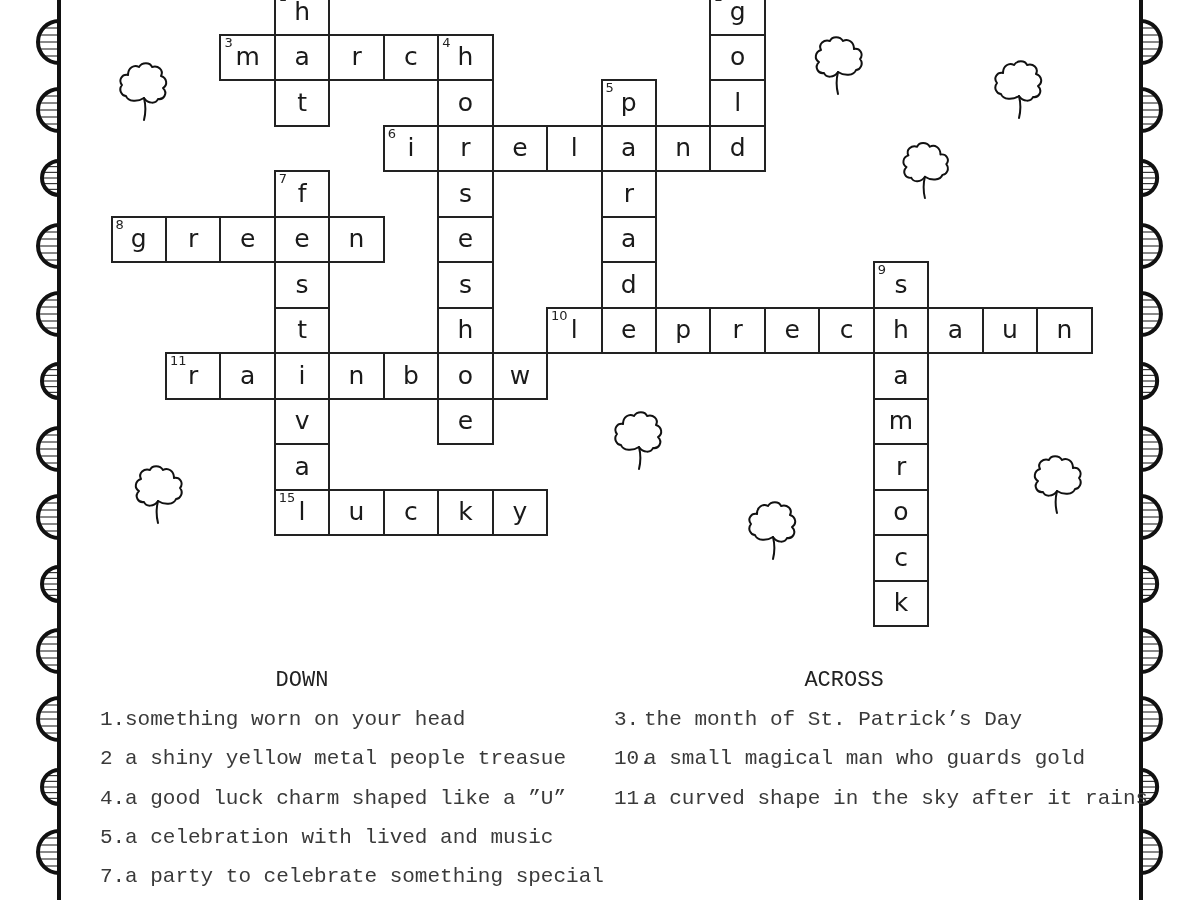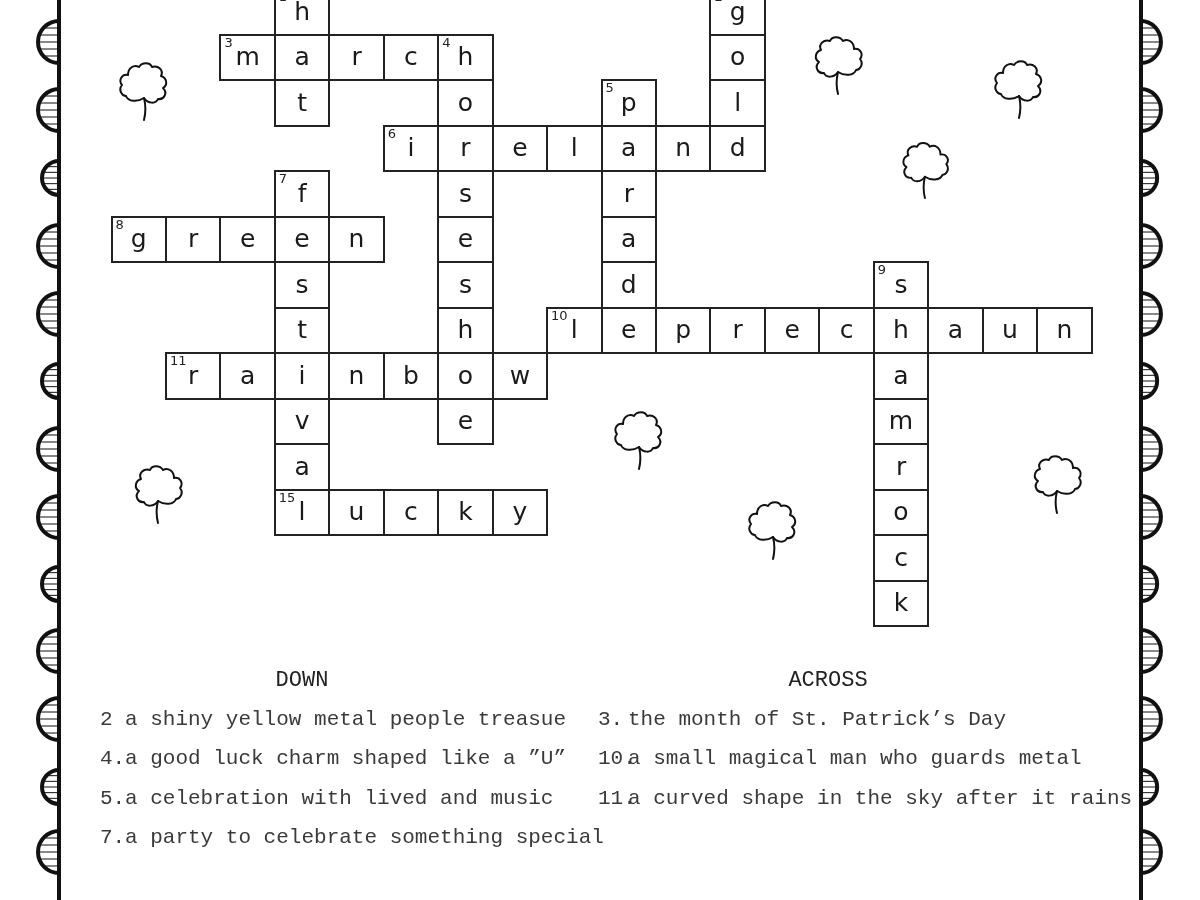--- a/index.html
+++ b/index.html
@@ -493,27 +493,28 @@
         <g transform="scale(-1,1) translate(-60,0)" fill="none" stroke="#111" stroke-width="2" stroke-linecap="round" stroke-linejoin="round">
       <path d="M28 40 C22 44 12 44 10 38 C6 38 2 32 6 27 C2 22 6 16 12 17 C12 10 18 6 23 9 C26 4 34 4 36 9 C42 7 48 12 45 18 C51 20 52 27 47 30 C52 35 48 42 42 41 C40 46 32 46 28 40 Z"></path>
       <path d="M28 40 C30 48 30 54 28 62"></path>
     </g>
       </svg>
     </div>
 
   <div class="clues" style="left:100px; width:460px;">
     <h2 style="width:404px;">DOWN</h2>
     <div id="down-list">
+        <div class="clue"><span class="n" style="width: 25px;">1.</span><span>something worn on your head</span></div>
         <div class="clue"><span class="n" style="width: 25px;">2</span><span>a shiny yellow metal people treasue</span></div>
         <div class="clue"><span class="n" style="width: 25px;">4.</span><span>a good luck charm shaped like a ”U”</span></div>
         <div class="clue"><span class="n" style="width: 25px;">5.</span><span>a celebration with lived and music</span></div>
         <div class="clue"><span class="n" style="width: 25px;">7.</span><span>a party to celebrate something special</span></div>
       </div>
   </div>
-  <div class="clues" style="left:598px; width:480px;">
+  <div class="clues" style="left:614px; width:480px;">
     <h2 style="width:460px;">ACROSS</h2>
     <div id="across-list">
         <div class="clue"><span class="n" style="width: 30px;">3.</span><span>the month of St. Patrick’s Day</span></div>
-        <div class="clue"><span class="n" style="width: 30px;">10.</span><span>a small magical man who guards metal</span></div>
+        <div class="clue"><span class="n" style="width: 30px;">10.</span><span>a small magical man who guards gold</span></div>
         <div class="clue"><span class="n" style="width: 30px;">11.</span><span>a curved shape in the sky after it rains</span></div>
       </div>
   </div>
 </div>
 
 </body></html>

